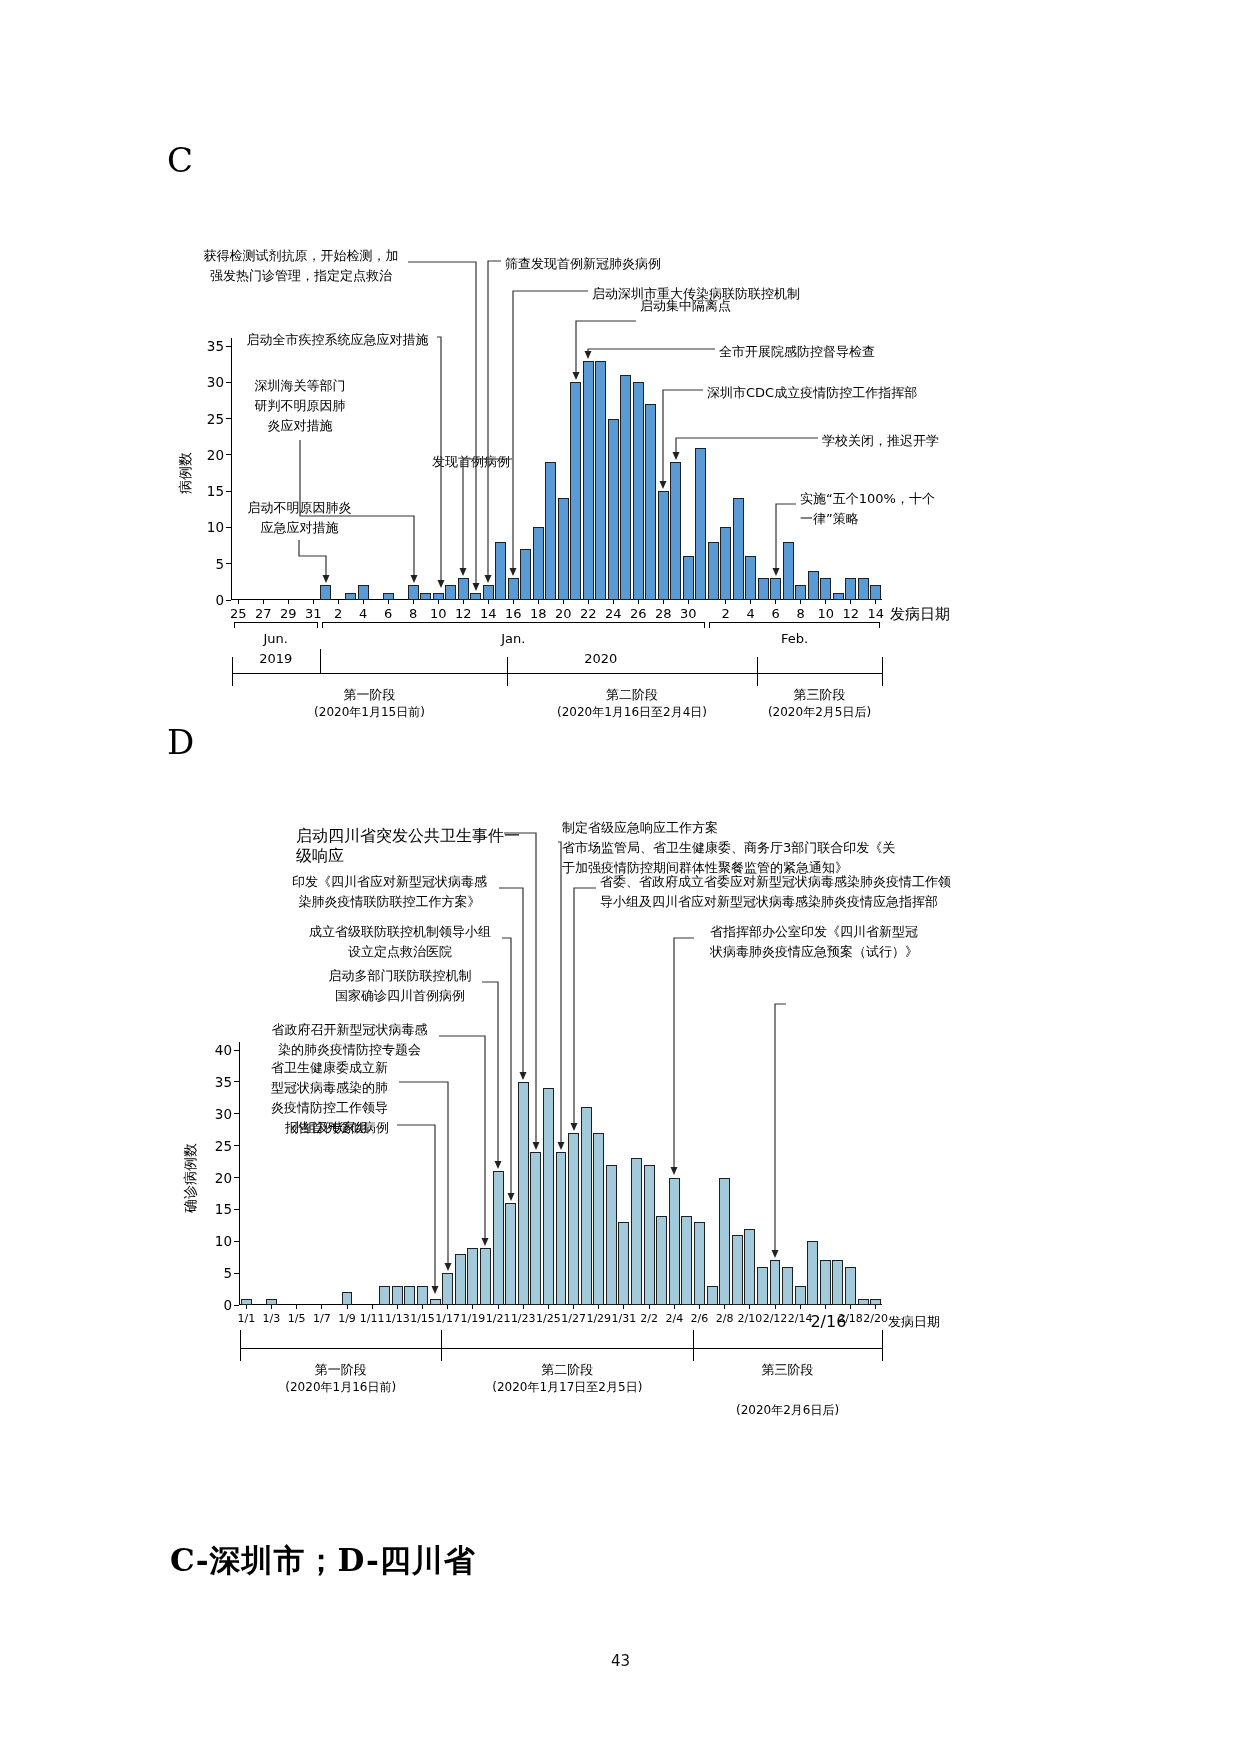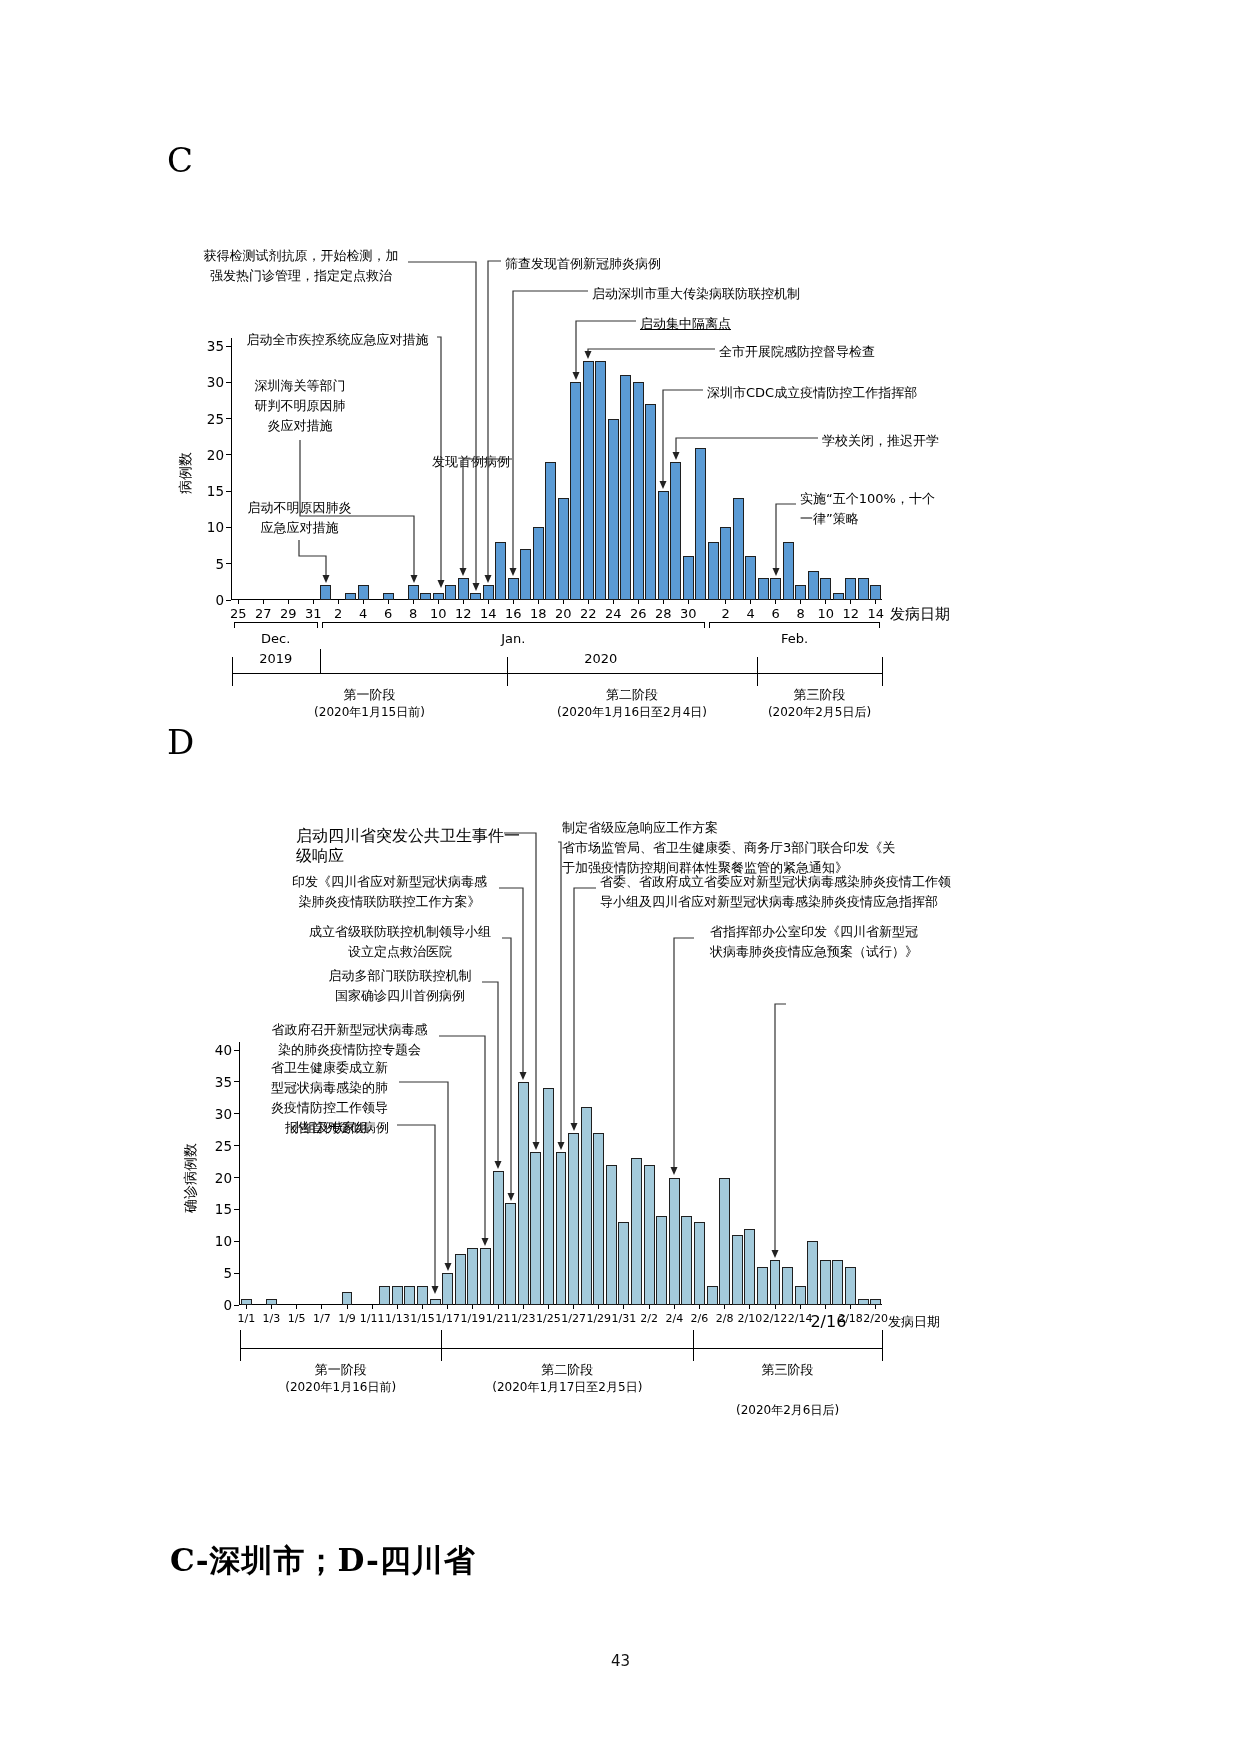--- a/index.html
+++ b/index.html
@@ -178,21 +178,21 @@
     <div style="position: absolute; left: 800.25px; top: 600px; width: 1px; height: 4px; background: rgb(0, 0, 0);"></div>
     <div style="position: absolute; left: 778.75px; top: 606px; width: 44px; text-align: center; font-size: 13px;">8</div>
     <div style="position: absolute; left: 825.25px; top: 600px; width: 1px; height: 4px; background: rgb(0, 0, 0);"></div>
     <div style="position: absolute; left: 803.75px; top: 606px; width: 44px; text-align: center; font-size: 13px;">10</div>
     <div style="position: absolute; left: 850.25px; top: 600px; width: 1px; height: 4px; background: rgb(0, 0, 0);"></div>
     <div style="position: absolute; left: 828.75px; top: 606px; width: 44px; text-align: center; font-size: 13px;">12</div>
     <div style="position: absolute; left: 875.25px; top: 600px; width: 1px; height: 4px; background: rgb(0, 0, 0);"></div>
     <div style="position: absolute; left: 853.75px; top: 606px; width: 44px; text-align: center; font-size: 13px;">14</div>
     <div style="position: absolute; left: 890px; top: 605px; font-size: 15px;">发病日期</div>
     <div style="position: absolute; left: 234px; top: 622px; width: 83.5px; height: 6px; border-top: 1px solid rgb(0, 0, 0); border-left: 1px solid rgb(0, 0, 0); border-right: 1px solid rgb(0, 0, 0); box-sizing: border-box;"></div>
-    <div style="position: absolute; left: 235.75px; top: 631px; width: 80px; text-align: center; font-size: 13px;">Dec.</div>
+    <div style="position: absolute; left: 235.75px; top: 631px; width: 80px; text-align: center; font-size: 13px;">Jun.</div>
     <div style="position: absolute; left: 321.5px; top: 622px; width: 383.5px; height: 6px; border-top: 1px solid rgb(0, 0, 0); border-left: 1px solid rgb(0, 0, 0); border-right: 1px solid rgb(0, 0, 0); box-sizing: border-box;"></div>
     <div style="position: absolute; left: 473.25px; top: 631px; width: 80px; text-align: center; font-size: 13px;">Jan.</div>
     <div style="position: absolute; left: 709px; top: 622px; width: 171px; height: 6px; border-top: 1px solid rgb(0, 0, 0); border-left: 1px solid rgb(0, 0, 0); border-right: 1px solid rgb(0, 0, 0); box-sizing: border-box;"></div>
     <div style="position: absolute; left: 754.5px; top: 631px; width: 80px; text-align: center; font-size: 13px;">Feb.</div>
     <div style="position: absolute; left: 235.75px; top: 651px; width: 80px; text-align: center; font-size: 13px;">2019</div>
     <div style="position: absolute; left: 560.75px; top: 651px; width: 80px; text-align: center; font-size: 13px;">2020</div>
     <div style="position: absolute; left: 319.5px; top: 649px; width: 1px; height: 24px; background: rgb(0, 0, 0);"></div>
     <div style="position: absolute; left: 232px; top: 673px; width: 650px; height: 1px; background: rgb(0, 0, 0);"></div>
     <div style="position: absolute; left: 231.5px; top: 657px; width: 1px; height: 29px; background: rgb(0, 0, 0);"></div>
     <div style="position: absolute; left: 506.5px; top: 657px; width: 1px; height: 29px; background: rgb(0, 0, 0);"></div>
@@ -201,21 +201,21 @@
     <div style="position: absolute; left: 259.5px; top: 686px; width: 220px; text-align: center; font-size: 13px;">第一阶段</div>
     <div style="position: absolute; left: 259.5px; top: 704px; width: 220px; text-align: center; font-size: 12px;">(2020年1月15日前)</div>
     <div style="position: absolute; left: 522px; top: 686px; width: 220px; text-align: center; font-size: 13px;">第二阶段</div>
     <div style="position: absolute; left: 522px; top: 704px; width: 220px; text-align: center; font-size: 12px;">(2020年1月16日至2月4日)</div>
     <div style="position: absolute; left: 709.5px; top: 686px; width: 220px; text-align: center; font-size: 13px;">第三阶段</div>
     <div style="position: absolute; left: 709.5px; top: 704px; width: 220px; text-align: center; font-size: 12px;">(2020年2月5日后)</div>
     <div style="position: absolute; left: 196px; top: 246px; width: 210px; text-align: center; font-size: 13px; line-height: 20px; white-space: pre-line;">获得检测试剂抗原，开始检测，加
 强发热门诊管理，指定定点救治</div>
     <div style="position: absolute; left: 505px; top: 254px; width: 170px; text-align: left; font-size: 13px; line-height: 20px; white-space: pre-line;">筛查发现首例新冠肺炎病例</div>
     <div style="position: absolute; left: 592px; top: 284px; width: 220px; text-align: left; font-size: 13px; line-height: 20px; white-space: pre-line;">启动深圳市重大传染病联防联控机制</div>
-    <div style="position: absolute; left: 640px; top: 314px; width: 100px; text-align: left; font-size: 13px; line-height: 20px; white-space: pre-line; text-decoration: underline;">启动集中隔离点</div>
+    <div style="position: absolute; left: 640px; top: 296px; width: 100px; text-align: left; font-size: 13px; line-height: 20px; white-space: pre-line;">启动集中隔离点</div>
     <div style="position: absolute; left: 719px; top: 342px; width: 165px; text-align: left; font-size: 13px; line-height: 20px; white-space: pre-line;">全市开展院感防控督导检查</div>
     <div style="position: absolute; left: 707px; top: 383px; width: 235px; text-align: left; font-size: 13px; line-height: 20px; white-space: pre-line;">深圳市CDC成立疫情防控工作指挥部</div>
     <div style="position: absolute; left: 822px; top: 431px; width: 130px; text-align: left; font-size: 13px; line-height: 20px; white-space: pre-line;">学校关闭，推迟开学</div>
     <div style="position: absolute; left: 800px; top: 489px; width: 165px; text-align: left; font-size: 13px; line-height: 20px; white-space: pre-line;">实施“五个100%，十个
 一律”策略</div>
     <div style="position: absolute; left: 240px; top: 330px; width: 195px; text-align: center; font-size: 13px; line-height: 20px; white-space: pre-line;">启动全市疾控系统应急应对措施</div>
     <div style="position: absolute; left: 240px; top: 376px; width: 120px; text-align: center; font-size: 13px; line-height: 20px; white-space: pre-line;">深圳海关等部门
 研判不明原因肺
 炎应对措施</div>
     <div style="position: absolute; left: 330px; top: 452px; width: 180px; text-align: right; font-size: 13px; line-height: 20px; white-space: pre-line;">发现首例病例</div>

